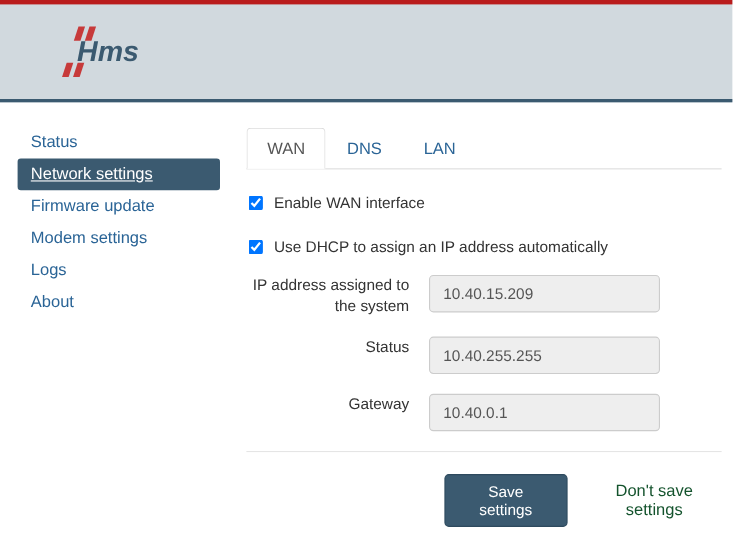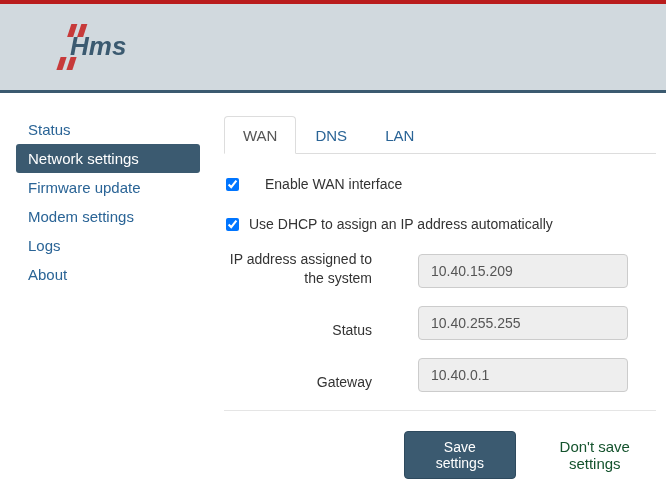--- a/index.html
+++ b/index.html
@@ -34,20 +34,21 @@
     display: block;
     padding: 6px 12px;
     color: #2a6496;
     font-size: 15px;
     cursor: pointer;
     border-radius: 3px;
   }
   .sidebar-item.active {
     background: #3b5a70;
     color: #fff;
+    text-decoration: underline;
   }
   .main {
     flex: 1;
     padding-left: 24px;
     padding-right: 10px;
   }
   .tabs {
     display: flex;
     border-bottom: 1px solid #ddd;
     margin-bottom: 22px;
@@ -67,29 +68,28 @@
     color: #555;
     background: #fff;
     border-color: #ddd #ddd #fff #ddd;
   }
   .check-row {
     display: flex;
     align-items: center;
     margin-bottom: 18px;
     padding-left: 2px;
   }
-  .check-row.gap { margin-bottom: 24px; gap: 16px; }
+  .check-row.gap { margin-bottom: 24px; }
   .check-row input[type=checkbox] {
     margin-right: 10px;
   }
   .form-row {
     display: flex;
-    align-items: flex-end;
+    align-items: flex-start;
     margin-bottom: 18px;
-    gap: 28px;
   }
   .form-label {
     width: 166px;
     text-align: right;
     padding-right: 18px;
     color: #333;
     line-height: 1.35;
   }
   .form-input {
     width: 210px;

